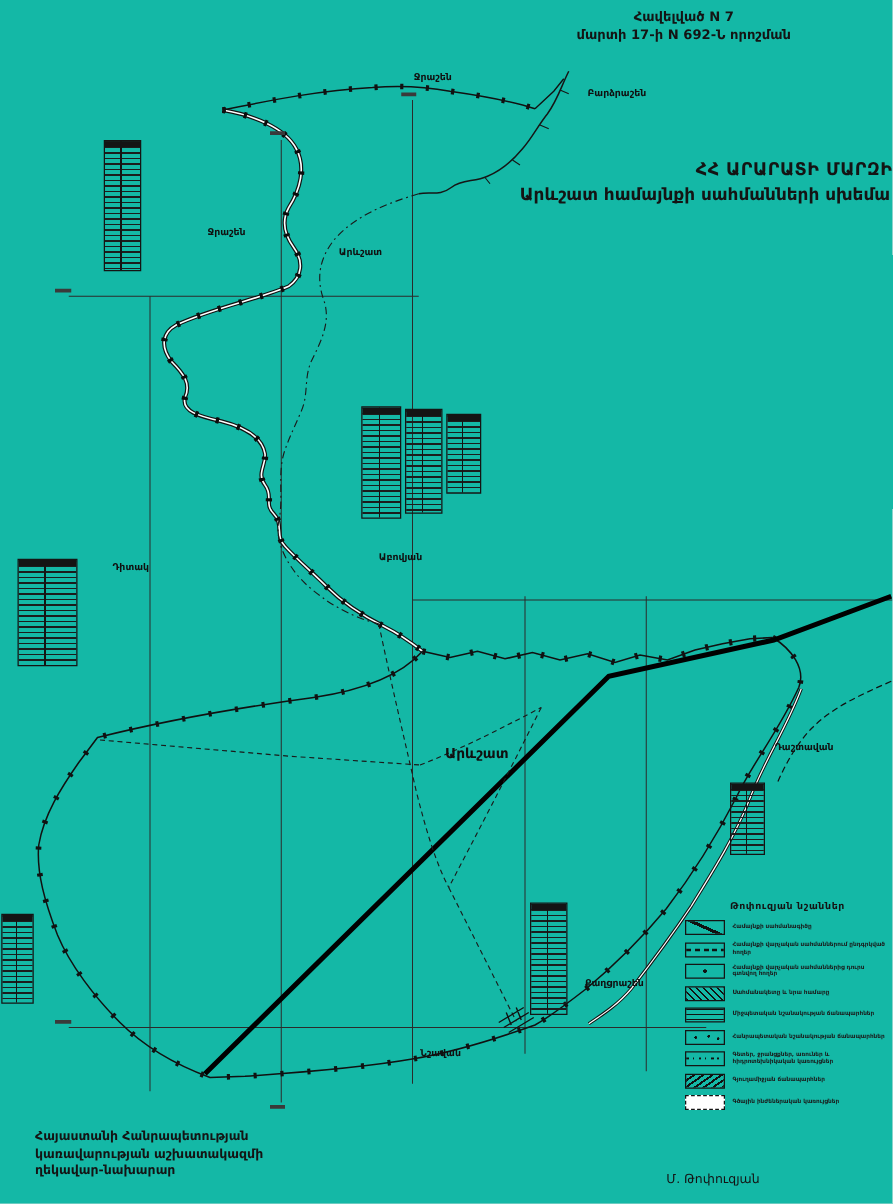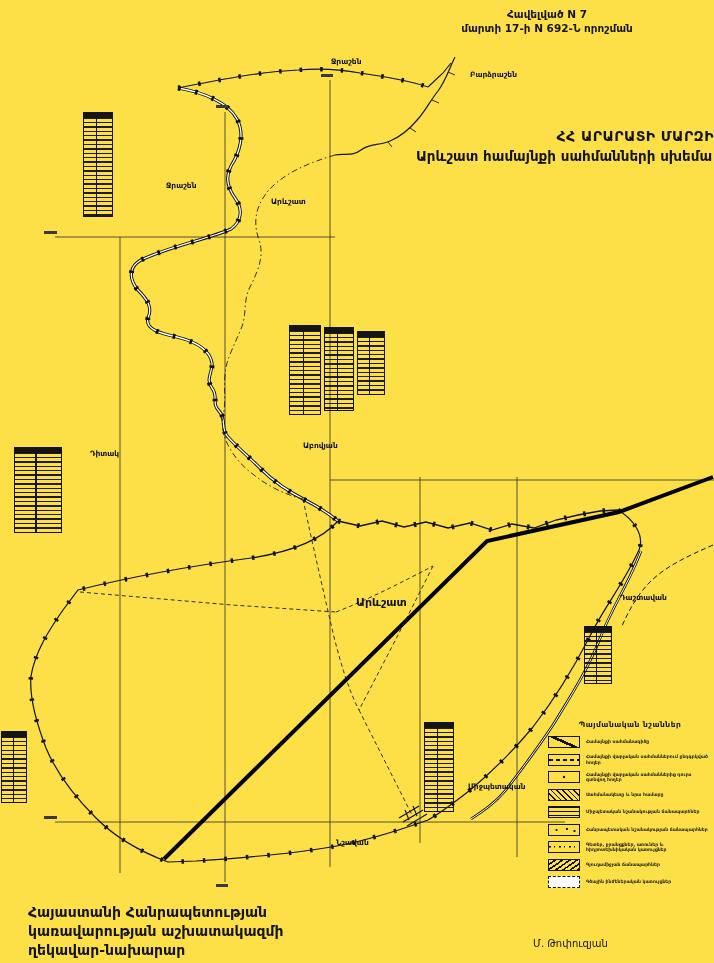--- a/index.html
+++ b/index.html
@@ -1,17 +1,17 @@
 <!DOCTYPE html>
 <html><head>
 <meta charset="utf-8">
 <style>
   html,body{margin:0;padding:0;background:#e8e8e8;}
   .page{
-    position:relative;width:714px;height:963px;background:#fde047;
+    position:relative;width:714px;height:963px;background:#14b8a6;
     font-family:"DejaVu Sans",sans-serif;color:#141414;overflow:hidden;
   }
   .abs{position:absolute;}
   
   .hdr{top:8px;left:380px;width:334px;text-align:center;font-size:10.5px;font-weight:bold;line-height:1.3;}
   .map-title-1{top:128px;left:420px;width:294px;text-align:right;font-size:14px;font-weight:bold;letter-spacing:.4px;}
   .map-title-2{top:148px;left:414px;width:300px;text-align:center;font-size:13.5px;font-weight:bold;}
   
   .plbl{font-weight:bold;font-size:7.5px;color:#101010;white-space:nowrap;}
   .plbl.big{font-size:11px;}
@@ -33,21 +33,21 @@
   .sw1{background:linear-gradient(24deg, rgba(0,0,0,0) 44%, #111 44% 56%, rgba(0,0,0,0) 56%);}
   .sw2{background:repeating-linear-gradient(90deg,#111 0 4px, rgba(0,0,0,0) 4px 7px);background-size:100% 2px;background-position:0 4px;background-repeat:no-repeat;}
   .sw3{background:radial-gradient(circle at 50% 50%, #111 1.4px, rgba(0,0,0,0) 1.6px);}
   .sw4{background:repeating-linear-gradient(45deg,#111 0 1px, rgba(0,0,0,0) 1px 4px);}
   .sw5{background:repeating-linear-gradient(180deg,#111 0 1.2px, rgba(0,0,0,0) 1.2px 4px);}
   .sw6{background:radial-gradient(circle at 25% 50%, #111 1px, rgba(0,0,0,0) 1.2px),radial-gradient(circle at 60% 40%, #111 1px, rgba(0,0,0,0) 1.2px),radial-gradient(circle at 85% 60%, #111 1px, rgba(0,0,0,0) 1.2px);}
   .sw7{background:repeating-linear-gradient(90deg,#111 0 2px, rgba(0,0,0,0) 2px 5px, #111 5px 6px, rgba(0,0,0,0) 6px 10px);background-size:100% 1.5px;background-position:0 4px;background-repeat:no-repeat;}
   .sw8{background:repeating-linear-gradient(-35deg,#111 0 1.6px, rgba(0,0,0,0) 1.6px 4.2px);}
   .sw9{border-style:dashed;}
   
-  .footer-left{top:903px;left:28px;font-size:14px;font-weight:bold;line-height:1.35;}
+  .footer-left{top:903px;left:28px;font-size:10px;font-weight:bold;line-height:1.35;}
   .signature{top:938px;left:533px;font-size:10px;font-weight:normal;}
   svg{position:absolute;top:0;left:0;}
 </style>
 </head>
 <body>
 
 <div class="page">
 
   <svg width="714" height="963" viewBox="0 0 714 963">
 
@@ -125,40 +125,40 @@
   <div class="abs map-title-2">Արևշատ  համայնքի սահմանների սխեմա</div>
 
   <div class="abs plbl" style="top:57px;left:331px;">Ջրաշեն</div>
   <div class="abs plbl" style="top:70px;left:470px;">Բարձրաշեն</div>
   <div class="abs plbl" style="top:181px;left:166px;">Ջրաշեն</div>
   <div class="abs plbl" style="top:197px;left:271px;">Արևշատ</div>
   <div class="abs plbl" style="top:441px;left:303px;">Աբովյան</div>
   <div class="abs plbl" style="top:449px;left:63px;padding-left:27px;">Դիտակ</div>
   <div class="abs plbl big" style="top:596px;left:356px;">Արևշատ</div>
   <div class="abs plbl" style="top:593px;left:620px;">Դաշտավան</div>
-  <div class="abs plbl" style="top:782px;left:468px;">Միջպետական</div>
+  <div class="abs plbl" style="top:782px;left:468px;">Քաղցրաշեն</div>
   <div class="abs plbl" style="top:838px;left:336px;">Նշավան</div>
 
   <div class="abs tbl" style="top:112px;left:83px;width:28px;height:103px;"></div>
   <div class="abs tbl" style="top:325px;left:289px;width:30px;height:88px;"></div>
   <div class="abs tbl" style="top:327px;left:324px;width:28px;height:82px;"></div>
   <div class="abs tbl" style="top:331px;left:357px;width:26px;height:62px;"></div>
   <div class="abs tbl" style="top:447px;left:14px;width:46px;height:84px;"></div>
   <div class="abs tbl" style="top:626px;left:584px;width:26px;height:56px;"></div>
   <div class="abs tbl" style="top:722px;left:424px;width:28px;height:88px;"></div>
   <div class="abs tbl" style="top:731px;left:1px;width:24px;height:70px;"></div>
 
   <div class="abs smudge" style="top:231px;left:44px;width:13px;"></div>
   <div class="abs smudge" style="top:816px;left:44px;width:13px;"></div>
   <div class="abs smudge" style="top:105px;left:216px;width:12px;"></div>
   <div class="abs smudge" style="top:74px;left:321px;width:12px;"></div>
   <div class="abs smudge" style="top:884px;left:216px;width:12px;"></div>
 
   <div class="abs legend">
-    <div class="legend-title">Պայմանական նշաններ</div>
+    <div class="legend-title">Թոփուզյան նշաններ</div>
     <div class="lg-row">
       <span class="lg-swatch sw1"></span>
       <span class="lg-text">Համայնքի սահմանագիծը</span>
     </div>
     <div class="lg-row">
       <span class="lg-swatch sw2"></span>
       <span class="lg-text">Համայնքի վարչական սահմաններում ընդգրկված հողեր</span>
     </div>
     <div class="lg-row">
       <span class="lg-swatch sw3"></span>

